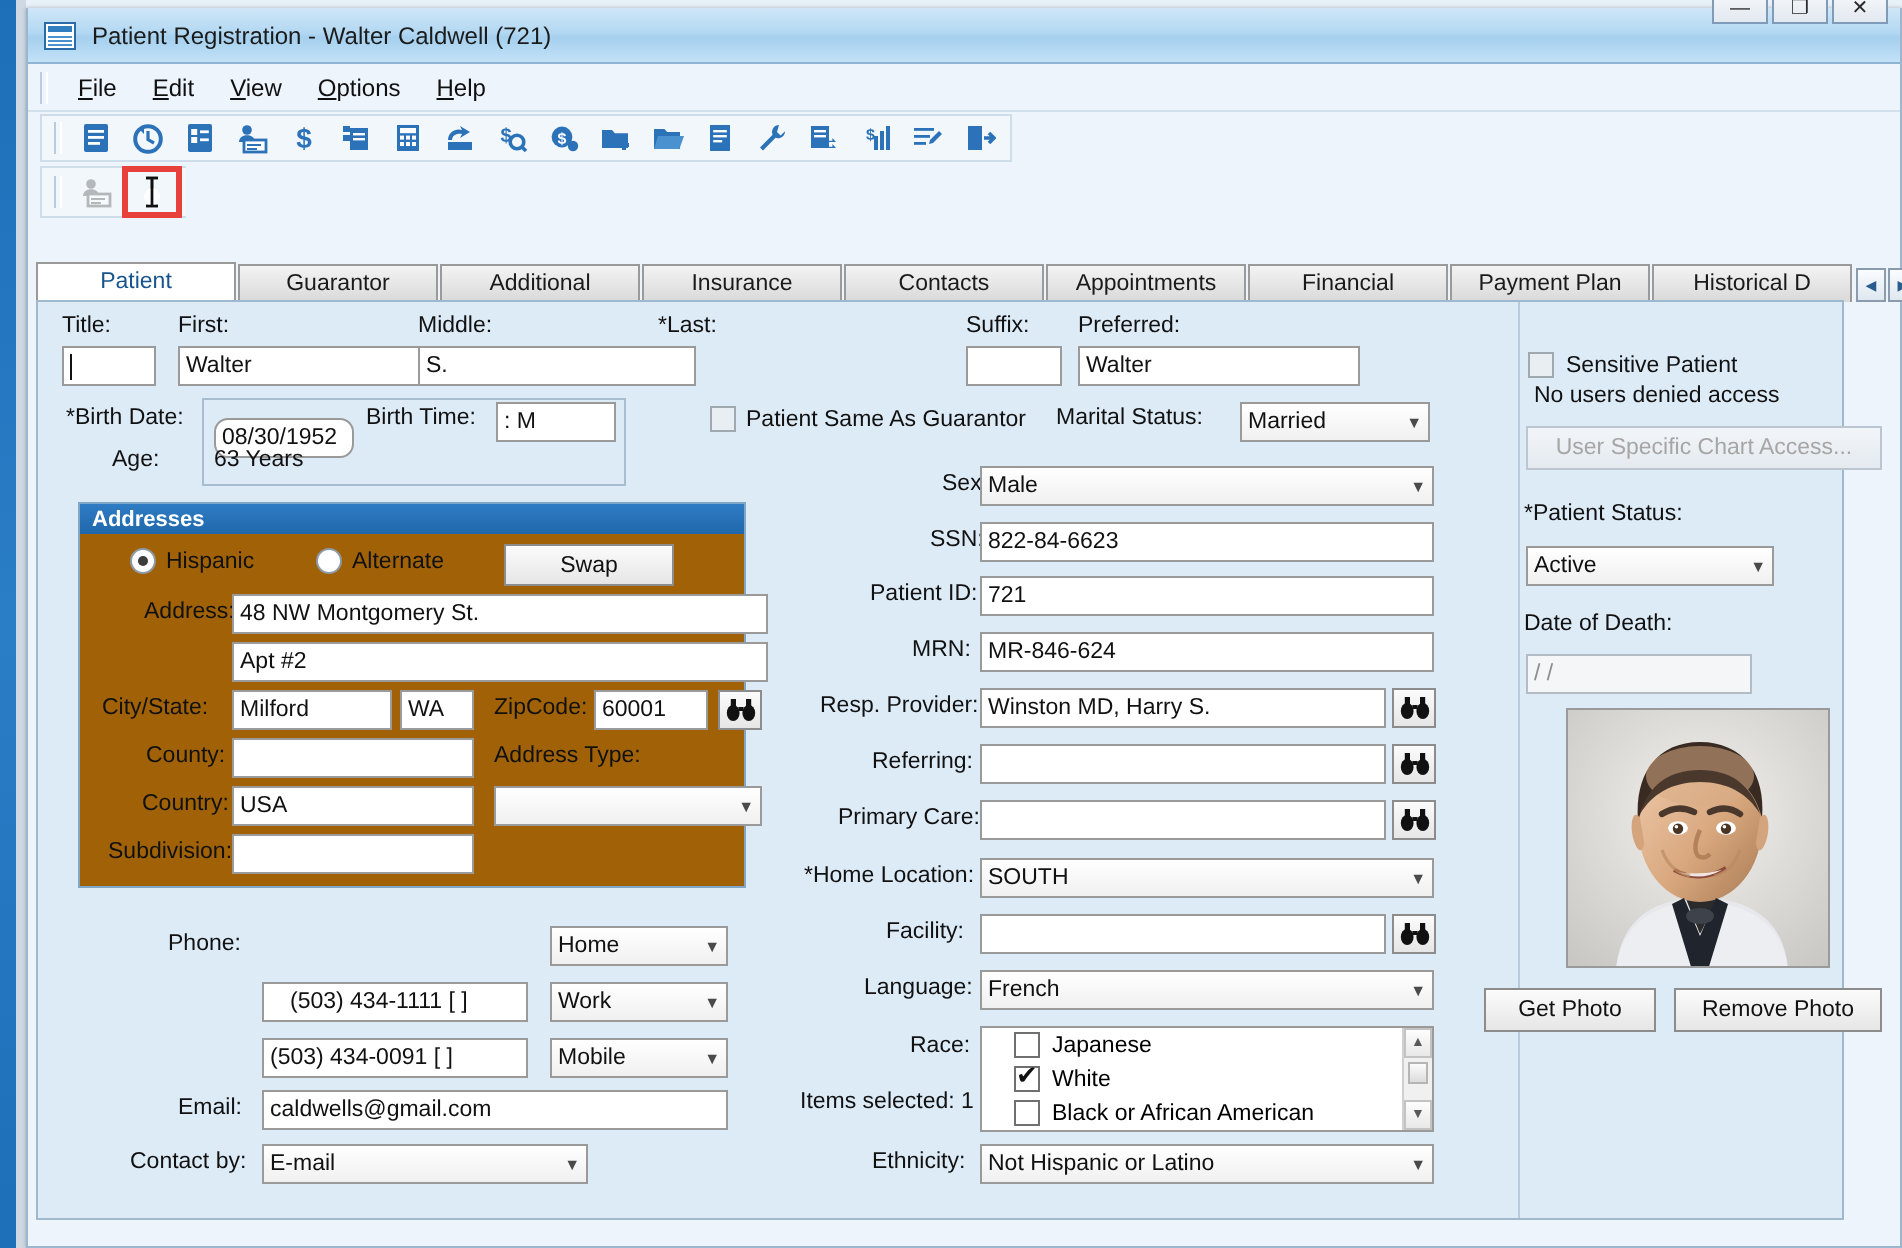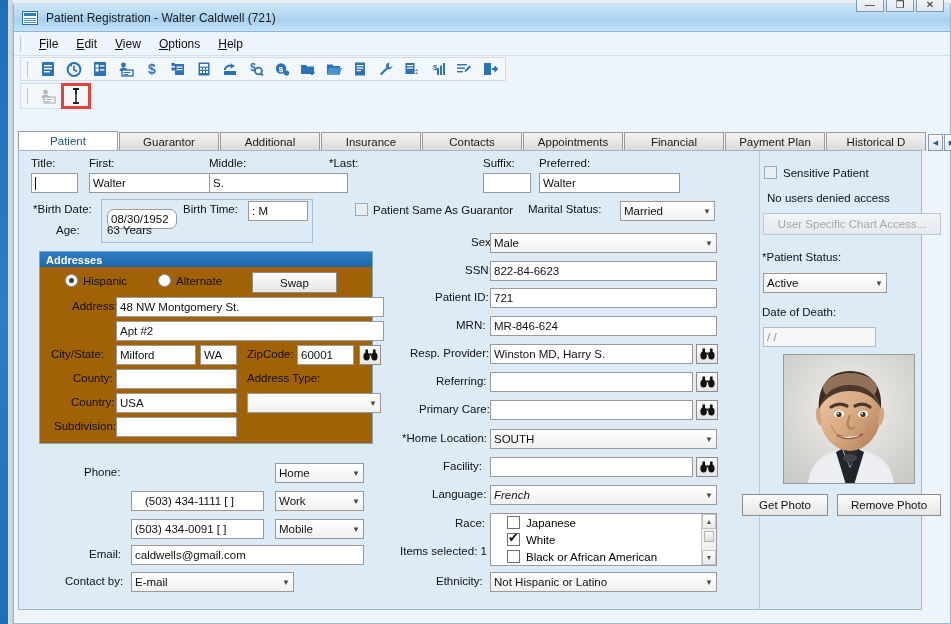--- a/index.html
+++ b/index.html
@@ -545,21 +545,21 @@
           <ellipse cx="11.4" cy="7.5" rx="3.2" ry="4" fill="#111"></ellipse>
           <rect x="2.4" y="0.5" width="2.6" height="4" fill="#111"></rect>
           <rect x="10" y="0.5" width="2.6" height="4" fill="#111"></rect>
           <rect x="6.2" y="4.5" width="2.6" height="2" fill="#111"></rect>
         </svg>
     </div>
 
     <div class="row" style="left:413px; top:337px;">
         <span class="lbl">Language:</span>
       </div>
-    <div class="sel" style="position:absolute; left:471px; top:334px; width:227px;font-style:italic;">
+    <div class="sel" style="position:absolute; left:471px; top:334px; width:227px;">
       <span>French</span>
         <span class="arr">▼</span>
     </div>
 
     <div class="row" style="left:436px; top:366px;">
         <span class="lbl">Race:</span>
       </div>
     <div class="row" style="left:381px; top:394px;">
         <span class="lbl">Items selected: 1</span>
       </div>
@@ -586,21 +586,21 @@
     <div class="row" style="left:417px; top:424px;">
         <span class="lbl">Ethnicity:</span>
       </div>
     <div class="sel" style="position:absolute; left:471px; top:421px; width:227px;">
       <span>Not Hispanic or Latino</span>
         <span class="arr">▼</span>
     </div>
 
     <div id="rightsep"></div>
 
-    <div class="row" style="left:745px; top:15px;">
+    <div class="row" style="left:745px; top:25px;">
       <span class="chk"></span>
       <span class="lbl" style="margin-left:6px;">Sensitive Patient</span>
     </div>
     <div class="row" style="left:748px; top:41px;">
         <span class="lbl">No users denied access</span>
       </div>
     <div class="btn disabled" style="position:absolute; left:744px; top:62px; width:178px; height:22px;">User Specific Chart Access...</div>
 
     <div class="row" style="left:743px; top:100px;">
         <span class="lbl req">*Patient Status:</span>

